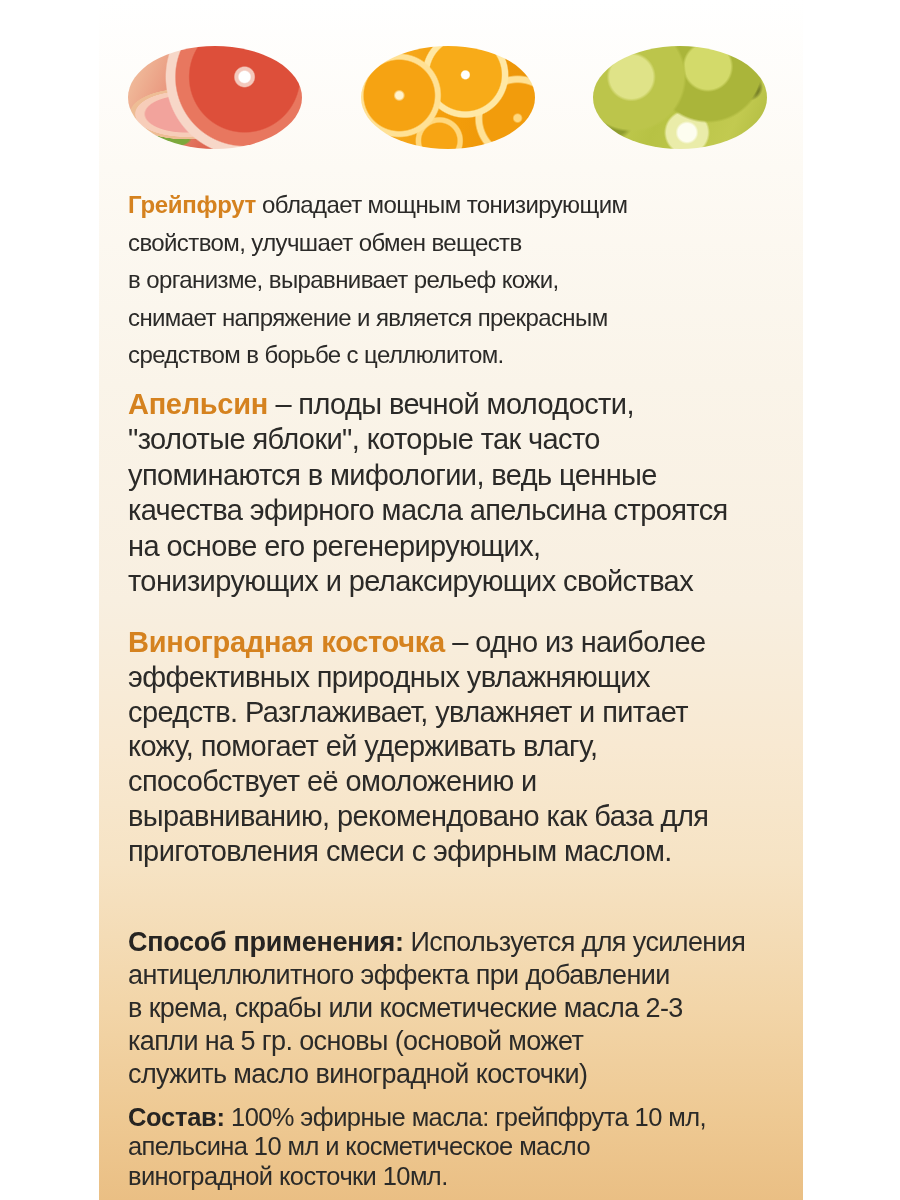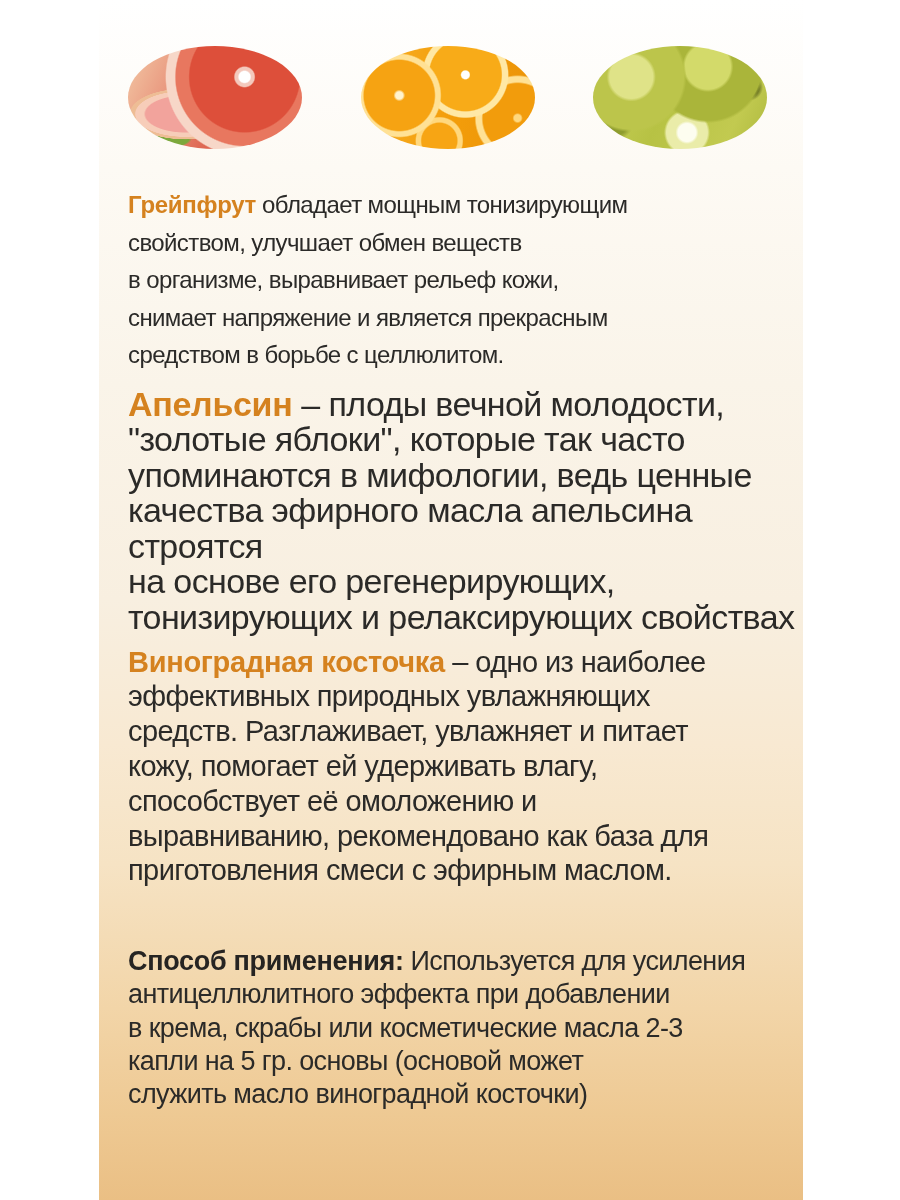--- a/index.html
+++ b/index.html
@@ -87,22 +87,22 @@
     letter-spacing: -0.6px;
   }
   .lead {
     font-weight: bold;
     color: #d5821f;
     letter-spacing: -0.3px;
   }
   .lead.dark { color: #262422; }
 
   .p1    { margin-top: 186px; font-size: 24px; line-height: 37.5px; }
-  .p2    { margin-top: 13px;  font-size: 34px; line-height: 35.6px; }
-  .p3    { margin-top: 9px;  font-size: 29px; line-height: 34.8px; }
+  .p2    { margin-top: 13px;  font-size: 29px; line-height: 35.6px; }
+  .p3    { margin-top: 25px;  font-size: 29px; line-height: 34.8px; }
   .usage { margin-top: 57px;  font-size: 27px; line-height: 33.2px; }
   .comp  { margin-top: 11px;  font-size: 25.5px; line-height: 29.5px; }
 </style>
 </head>
 <body>
 
 <div class="page">
   <div class="label">
 
     <div class="oval grapefruit"></div>
@@ -131,16 +131,19 @@
 способствует её омоложению и
 выравниванию, рекомендовано как база для
 приготовления  смеси с эфирным маслом.</span></p>
 
       <p class="para usage"><span class="lead dark">Способ применения:</span><span> Используется для усиления
 антицеллюлитного эффекта при добавлении
 в крема, скрабы или косметические масла 2-3
 капли на 5 гр. основы (основой может
 служить масло виноградной косточки)</span></p>
 
+      <p class="para comp"><span class="lead dark">Состав:</span><span> 100% эфирные масла: грейпфрута 10 мл,
+апельсина 10 мл и косметическое масло
+виноградной косточки 10мл.</span></p>
 
     </div>
   </div>
 </div>
 
 </body></html>

